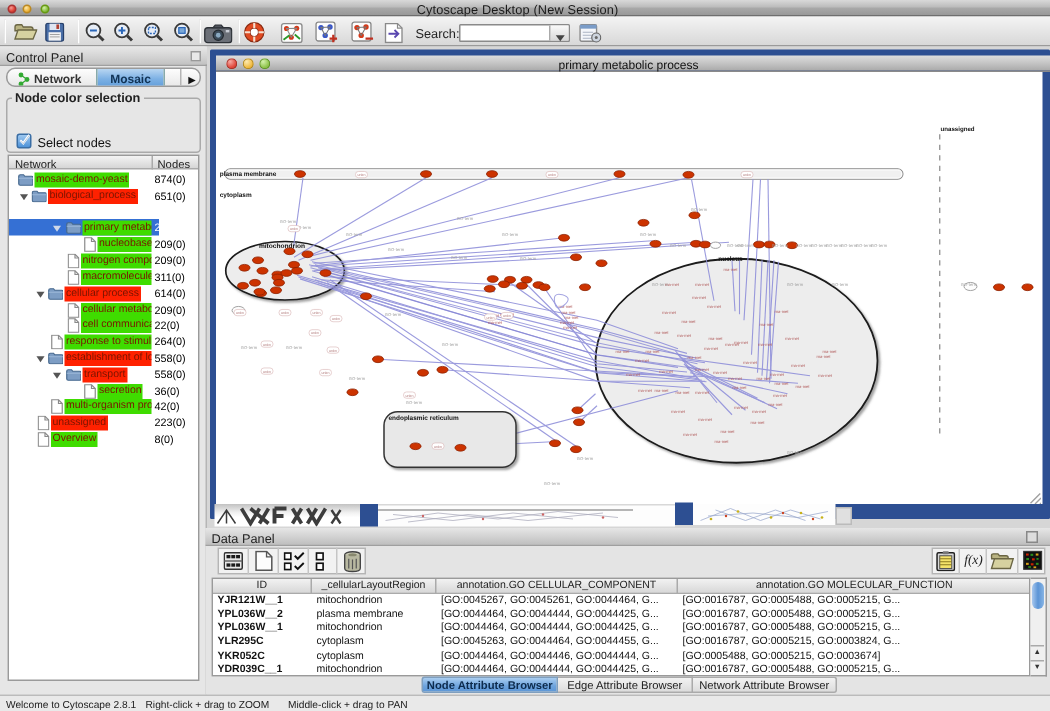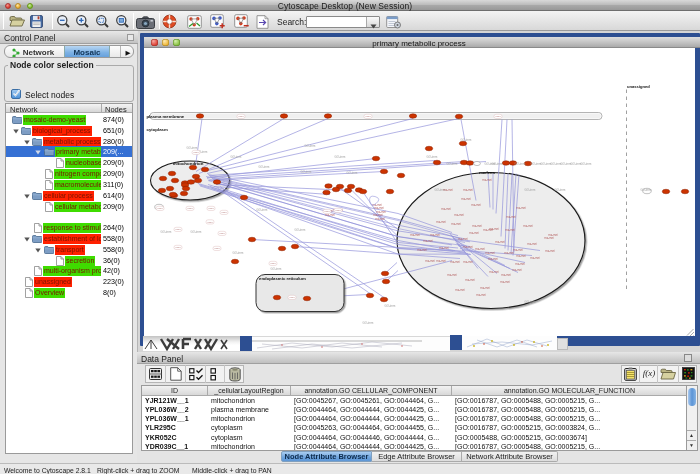--- a/index.html
+++ b/index.html
@@ -154,84 +154,81 @@
           <svg width="6" height="5" viewBox="0 0 6 5" class="abs" style="left:7px;top:3.5px">
             <path d="M0.3 0.5 L5.7 0.5 L3 4.5 Z" fill="#555"></path>
           </svg>
           <svg width="10" height="9" viewBox="0 0 10 9" class="abs" style="left:15px;top:1px">
             <path d="M0.5 2.5 q0-1 1-1 h2.2 l0.8 1 h4.5 q1 0 1 1 v4 q0 1-1 1 h-7.5 q-1 0-1-1 Z" fill="#7d9dc4" stroke="#46688e" stroke-width="0.8"></path>
             <path d="M0.5 3.8 h9.5" stroke="#9cb8d8" stroke-width="0.7"></path>
           </svg>
           <div class="abs" style="left:26px;top:0.5px;max-width:69px;overflow:hidden;white-space:nowrap;font-size:7px;line-height:10px;color:#7a1500;background:#ff2100;padding:0 1px">biological_process</div>
           <div class="abs" style="left:97px;top:0.5px;font-size:7.2px;line-height:10px;color:#000">651(0)</div>
         </div>
-        <div class="abs" style="left:0;top:22px;width:126px;height:11px;">
+        <div class="abs" style="left:0;top:32px;width:100px;height:11px;background:#3570d4;">
+          <svg width="6" height="5" viewBox="0 0 6 5" class="abs" style="left:29px;top:3.5px">
+            <path d="M0.3 0.5 L5.7 0.5 L3 4.5 Z" fill="#cfd8e8"></path>
+          </svg>
+          <svg width="10" height="9" viewBox="0 0 10 9" class="abs" style="left:38px;top:1px">
+            <path d="M0.5 2.5 q0-1 1-1 h2.2 l0.8 1 h4.5 q1 0 1 1 v4 q0 1-1 1 h-7.5 q-1 0-1-1 Z" fill="#7d9dc4" stroke="#46688e" stroke-width="0.8"></path>
+            <path d="M0.5 3.8 h9.5" stroke="#9cb8d8" stroke-width="0.7"></path>
+          </svg>
+          <div class="abs" style="left:49px;top:0.5px;max-width:46px;overflow:hidden;white-space:nowrap;font-size:7px;line-height:10px;color:#7a1500;background:#3fdc00;padding:0 1px">primary metabo</div>
+          <div class="abs" style="left:97px;top:0.5px;font-size:7.2px;line-height:10px;color:#fff">209(...</div>
+        </div>
+        <div class="abs" style="left:0;top:43px;width:126px;height:11px;">
+          <svg width="8" height="10" viewBox="0 0 8 10" class="abs" style="left:50px;top:0.5px">
+            <path d="M0.5 0.5 h4.5 l2.5 2.5 v6.5 h-7 Z" fill="#fff" stroke="#8a8a8a" stroke-width="0.8"></path>
+            <path d="M5 0.5 v2.5 h2.5" fill="none" stroke="#8a8a8a" stroke-width="0.8"></path>
+          </svg>
+          <div class="abs" style="left:59px;top:0.5px;max-width:36px;overflow:hidden;white-space:nowrap;font-size:7px;line-height:10px;color:#7a1500;background:#3fdc00;padding:0 1px">nucleobase-c</div>
+          <div class="abs" style="left:97px;top:0.5px;font-size:7.2px;line-height:10px;color:#000">209(0)</div>
+        </div>
+        <div class="abs" style="left:0;top:54px;width:126px;height:11px;">
+          <svg width="8" height="10" viewBox="0 0 8 10" class="abs" style="left:39px;top:0.5px">
+            <path d="M0.5 0.5 h4.5 l2.5 2.5 v6.5 h-7 Z" fill="#fff" stroke="#8a8a8a" stroke-width="0.8"></path>
+            <path d="M5 0.5 v2.5 h2.5" fill="none" stroke="#8a8a8a" stroke-width="0.8"></path>
+          </svg>
+          <div class="abs" style="left:48px;top:0.5px;max-width:47px;overflow:hidden;white-space:nowrap;font-size:7px;line-height:10px;color:#7a1500;background:#3fdc00;padding:0 1px">nitrogen compo</div>
+          <div class="abs" style="left:97px;top:0.5px;font-size:7.2px;line-height:10px;color:#000">209(0)</div>
+        </div>
+        <div class="abs" style="left:0;top:65px;width:126px;height:11px;">
+          <svg width="8" height="10" viewBox="0 0 8 10" class="abs" style="left:39px;top:0.5px">
+            <path d="M0.5 0.5 h4.5 l2.5 2.5 v6.5 h-7 Z" fill="#fff" stroke="#8a8a8a" stroke-width="0.8"></path>
+            <path d="M5 0.5 v2.5 h2.5" fill="none" stroke="#8a8a8a" stroke-width="0.8"></path>
+          </svg>
+          <div class="abs" style="left:48px;top:0.5px;max-width:47px;overflow:hidden;white-space:nowrap;font-size:7px;line-height:10px;color:#7a1500;background:#3fdc00;padding:0 1px">macromolecule</div>
+          <div class="abs" style="left:97px;top:0.5px;font-size:7.2px;line-height:10px;color:#000">311(0)</div>
+        </div>
+        <div class="abs" style="left:0;top:76px;width:126px;height:11px;">
           <svg width="6" height="5" viewBox="0 0 6 5" class="abs" style="left:18px;top:3.5px">
             <path d="M0.3 0.5 L5.7 0.5 L3 4.5 Z" fill="#555"></path>
           </svg>
           <svg width="10" height="9" viewBox="0 0 10 9" class="abs" style="left:26px;top:1px">
             <path d="M0.5 2.5 q0-1 1-1 h2.2 l0.8 1 h4.5 q1 0 1 1 v4 q0 1-1 1 h-7.5 q-1 0-1-1 Z" fill="#7d9dc4" stroke="#46688e" stroke-width="0.8"></path>
             <path d="M0.5 3.8 h9.5" stroke="#9cb8d8" stroke-width="0.7"></path>
           </svg>
-          <div class="abs" style="left:37px;top:0.5px;max-width:58px;overflow:hidden;white-space:nowrap;font-size:7px;line-height:10px;color:#7a1500;background:#ff2100;padding:0 1px">metabolic process</div>
-          <div class="abs" style="left:97px;top:0.5px;font-size:7.2px;line-height:10px;color:#000">280(0)</div>
-        </div>
-        <div class="abs" style="left:0;top:32px;width:126px;height:11px;background:#3570d4;">
-          <svg width="6" height="5" viewBox="0 0 6 5" class="abs" style="left:29px;top:3.5px">
-            <path d="M0.3 0.5 L5.7 0.5 L3 4.5 Z" fill="#cfd8e8"></path>
-          </svg>
-          <svg width="10" height="9" viewBox="0 0 10 9" class="abs" style="left:38px;top:1px">
-            <path d="M0.5 2.5 q0-1 1-1 h2.2 l0.8 1 h4.5 q1 0 1 1 v4 q0 1-1 1 h-7.5 q-1 0-1-1 Z" fill="#7d9dc4" stroke="#46688e" stroke-width="0.8"></path>
-            <path d="M0.5 3.8 h9.5" stroke="#9cb8d8" stroke-width="0.7"></path>
-          </svg>
-          <div class="abs" style="left:49px;top:0.5px;max-width:46px;overflow:hidden;white-space:nowrap;font-size:7px;line-height:10px;color:#7a1500;background:#3fdc00;padding:0 1px">primary metabo</div>
-          <div class="abs" style="left:97px;top:0.5px;font-size:7.2px;line-height:10px;color:#fff">209(...</div>
-        </div>
-        <div class="abs" style="left:0;top:43px;width:126px;height:11px;">
-          <svg width="8" height="10" viewBox="0 0 8 10" class="abs" style="left:50px;top:0.5px">
-            <path d="M0.5 0.5 h4.5 l2.5 2.5 v6.5 h-7 Z" fill="#fff" stroke="#8a8a8a" stroke-width="0.8"></path>
-            <path d="M5 0.5 v2.5 h2.5" fill="none" stroke="#8a8a8a" stroke-width="0.8"></path>
-          </svg>
-          <div class="abs" style="left:59px;top:0.5px;max-width:36px;overflow:hidden;white-space:nowrap;font-size:7px;line-height:10px;color:#7a1500;background:#3fdc00;padding:0 1px">nucleobase-c</div>
-          <div class="abs" style="left:97px;top:0.5px;font-size:7.2px;line-height:10px;color:#000">209(0)</div>
-        </div>
-        <div class="abs" style="left:0;top:54px;width:126px;height:11px;">
-          <svg width="8" height="10" viewBox="0 0 8 10" class="abs" style="left:39px;top:0.5px">
-            <path d="M0.5 0.5 h4.5 l2.5 2.5 v6.5 h-7 Z" fill="#fff" stroke="#8a8a8a" stroke-width="0.8"></path>
-            <path d="M5 0.5 v2.5 h2.5" fill="none" stroke="#8a8a8a" stroke-width="0.8"></path>
-          </svg>
-          <div class="abs" style="left:48px;top:0.5px;max-width:47px;overflow:hidden;white-space:nowrap;font-size:7px;line-height:10px;color:#7a1500;background:#3fdc00;padding:0 1px">nitrogen compo</div>
-          <div class="abs" style="left:97px;top:0.5px;font-size:7.2px;line-height:10px;color:#000">209(0)</div>
-        </div>
-        <div class="abs" style="left:0;top:65px;width:126px;height:11px;">
-          <svg width="8" height="10" viewBox="0 0 8 10" class="abs" style="left:39px;top:0.5px">
-            <path d="M0.5 0.5 h4.5 l2.5 2.5 v6.5 h-7 Z" fill="#fff" stroke="#8a8a8a" stroke-width="0.8"></path>
-            <path d="M5 0.5 v2.5 h2.5" fill="none" stroke="#8a8a8a" stroke-width="0.8"></path>
-          </svg>
-          <div class="abs" style="left:48px;top:0.5px;max-width:47px;overflow:hidden;white-space:nowrap;font-size:7px;line-height:10px;color:#7a1500;background:#3fdc00;padding:0 1px">macromolecule</div>
-          <div class="abs" style="left:97px;top:0.5px;font-size:7.2px;line-height:10px;color:#000">311(0)</div>
-        </div>
-        <div class="abs" style="left:0;top:76px;width:126px;height:11px;">
-          <svg width="6" height="5" viewBox="0 0 6 5" class="abs" style="left:18px;top:3.5px">
-            <path d="M0.3 0.5 L5.7 0.5 L3 4.5 Z" fill="#555"></path>
-          </svg>
-          <svg width="10" height="9" viewBox="0 0 10 9" class="abs" style="left:26px;top:1px">
-            <path d="M0.5 2.5 q0-1 1-1 h2.2 l0.8 1 h4.5 q1 0 1 1 v4 q0 1-1 1 h-7.5 q-1 0-1-1 Z" fill="#7d9dc4" stroke="#46688e" stroke-width="0.8"></path>
-            <path d="M0.5 3.8 h9.5" stroke="#9cb8d8" stroke-width="0.7"></path>
-          </svg>
           <div class="abs" style="left:37px;top:0.5px;max-width:58px;overflow:hidden;white-space:nowrap;font-size:7px;line-height:10px;color:#7a1500;background:#ff2100;padding:0 1px">cellular process</div>
           <div class="abs" style="left:97px;top:0.5px;font-size:7.2px;line-height:10px;color:#000">614(0)</div>
         </div>
         <div class="abs" style="left:0;top:87px;width:126px;height:11px;">
           <svg width="8" height="10" viewBox="0 0 8 10" class="abs" style="left:39px;top:0.5px">
             <path d="M0.5 0.5 h4.5 l2.5 2.5 v6.5 h-7 Z" fill="#fff" stroke="#8a8a8a" stroke-width="0.8"></path>
             <path d="M5 0.5 v2.5 h2.5" fill="none" stroke="#8a8a8a" stroke-width="0.8"></path>
           </svg>
           <div class="abs" style="left:48px;top:0.5px;max-width:47px;overflow:hidden;white-space:nowrap;font-size:7px;line-height:10px;color:#7a1500;background:#3fdc00;padding:0 1px">cellular metabo</div>
           <div class="abs" style="left:97px;top:0.5px;font-size:7.2px;line-height:10px;color:#000">209(0)</div>
+        </div>
+        <div class="abs" style="left:0;top:97px;width:126px;height:11px;">
+          <svg width="8" height="10" viewBox="0 0 8 10" class="abs" style="left:39px;top:0.5px">
+            <path d="M0.5 0.5 h4.5 l2.5 2.5 v6.5 h-7 Z" fill="#fff" stroke="#8a8a8a" stroke-width="0.8"></path>
+            <path d="M5 0.5 v2.5 h2.5" fill="none" stroke="#8a8a8a" stroke-width="0.8"></path>
+          </svg>
+          <div class="abs" style="left:48px;top:0.5px;max-width:47px;overflow:hidden;white-space:nowrap;font-size:7px;line-height:10px;color:#7a1500;background:#3fdc00;padding:0 1px">cell communicat</div>
+          <div class="abs" style="left:97px;top:0.5px;font-size:7.2px;line-height:10px;color:#000">22(0)</div>
         </div>
         <div class="abs" style="left:0;top:108px;width:126px;height:11px;">
           <svg width="8" height="10" viewBox="0 0 8 10" class="abs" style="left:28px;top:0.5px">
             <path d="M0.5 0.5 h4.5 l2.5 2.5 v6.5 h-7 Z" fill="#fff" stroke="#8a8a8a" stroke-width="0.8"></path>
             <path d="M5 0.5 v2.5 h2.5" fill="none" stroke="#8a8a8a" stroke-width="0.8"></path>
           </svg>
           <div class="abs" style="left:37px;top:0.5px;max-width:58px;overflow:hidden;white-space:nowrap;font-size:7px;line-height:10px;color:#7a1500;background:#3fdc00;padding:0 1px">response to stimul</div>
           <div class="abs" style="left:97px;top:0.5px;font-size:7.2px;line-height:10px;color:#000">264(0)</div>
         </div>
         <div class="abs" style="left:0;top:119px;width:126px;height:11px;">

